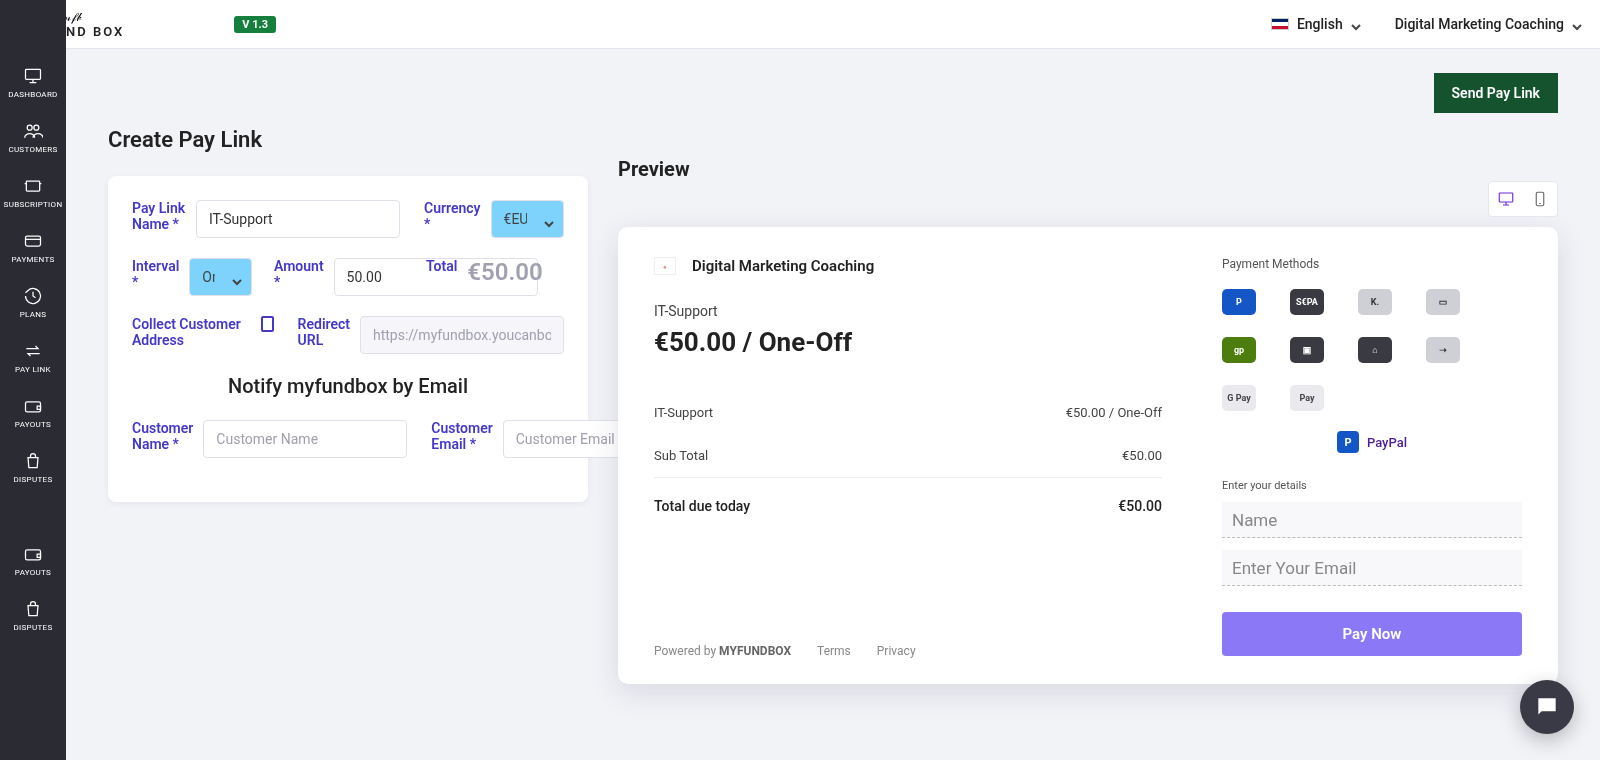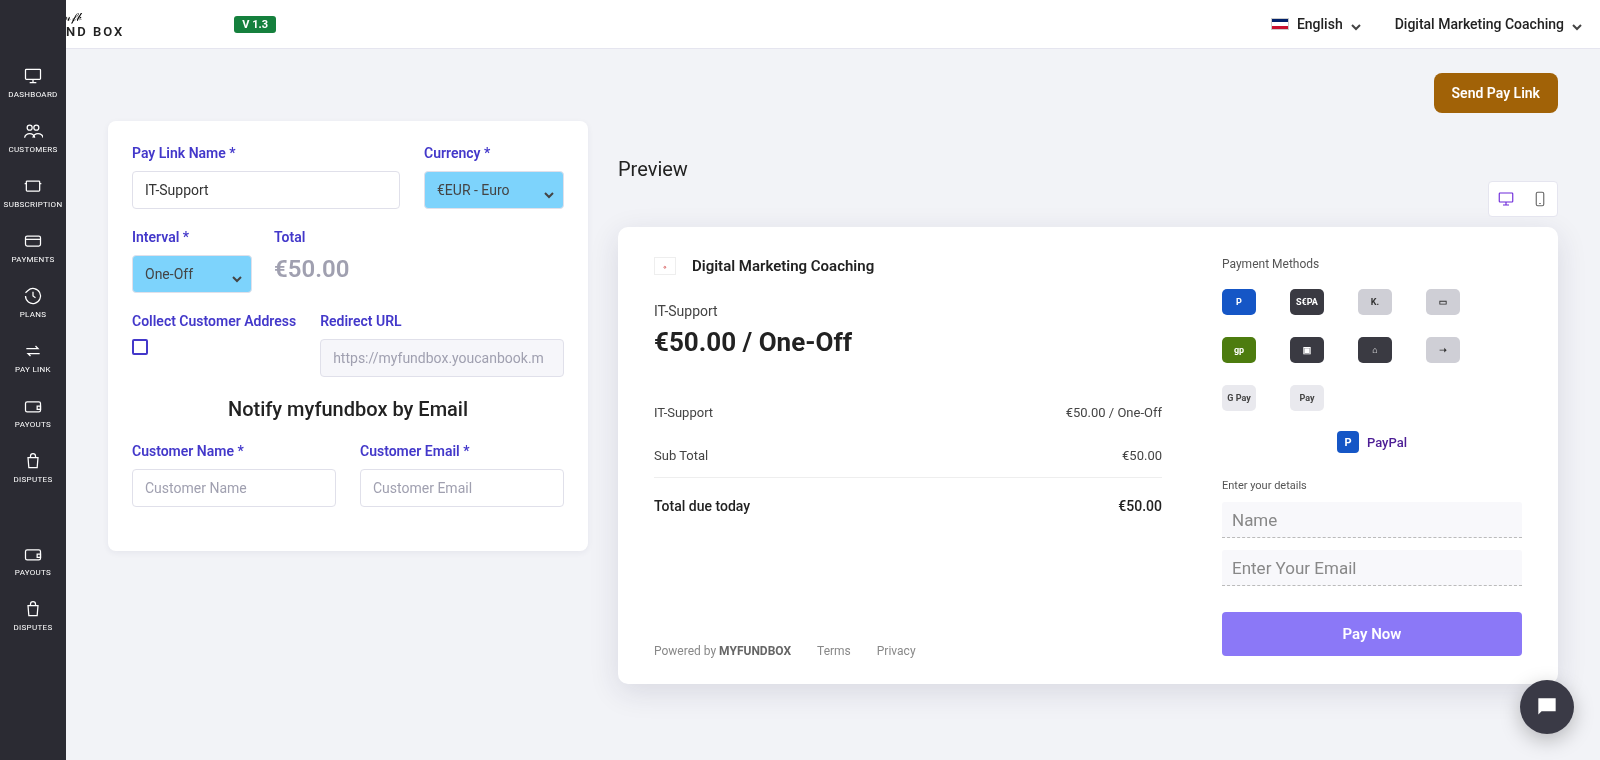--- a/index.html
+++ b/index.html
@@ -16,42 +16,42 @@
   .chev{width:10px;height:10px;display:inline-block}
   .chev svg{width:10px;height:10px;fill:none;stroke:#444;stroke-width:2}
   
   .sidebar{position:absolute;top:0;left:0;bottom:0;width:66px;background:#2b2b33;display:flex;flex-direction:column;align-items:center;padding-top:64px;gap:18px}
   .sb-item{display:flex;flex-direction:column;align-items:center;gap:4px;color:#fff;font-size:8px;letter-spacing:.3px;cursor:pointer;text-align:center;width:100%;padding:2px 0}
   .sb-item svg{width:20px;height:20px;fill:none;stroke:#fff;stroke-width:1.5}
   .sb-gap{height:20px}
   
   .main{position:absolute;left:66px;top:49px;right:0;bottom:0;padding:24px 42px 0 42px;overflow:auto}
   .send-btn-row{display:flex;justify-content:flex-end;margin-bottom:8px}
-  .send-btn{background:#a16207;color:#fff;border:none;border-radius:8px;padding:12px 18px;font-size:14px;font-weight:600;cursor:pointer}
+  .send-btn{background:#14532d;color:#fff;border:none;border-radius:0;padding:12px 18px;font-size:14px;font-weight:600;cursor:pointer}
   .cols{display:flex;gap:30px}
   .col-left{width:480px}
   .col-right{flex:1}
   h2.page-title{font-size:22px;font-weight:600;color:#222;margin:6px 0 24px 0}
   .card{background:#fff;border-radius:8px;padding:24px;box-shadow:0 2px 6px rgba(40,40,80,.06)}
   
   .form-row{display:flex;gap:24px;margin-bottom:20px}
   .form-row2{display:flex;gap:22px;margin-bottom:20px}
-  .field{display:flex;flex-direction:column;gap:10px}
+  .field{display:flex;flex-direction:row;gap:10px}
   .flabel{font-size:14px;font-weight:600;color:#4338ca}
   .fvalue-static{font-size:24px;font-weight:600;color:#a0a0b0}
   input.text,select.text{height:38px;border:1px solid #e0e0ea;border-radius:4px;padding:0 12px;font-size:14px;color:#333;background:#fff}
   input.text::placeholder{color:#a0a0b0}
   select.text{appearance:none;background:#7dd3fc;color:#444;padding-right:36px}
   .select-wrap{position:relative}
   .select-wrap .sel-chev{position:absolute;right:10px;top:50%;transform:translateY(-50%);pointer-events:none}
   .chk{width:16px;height:16px;border:2px solid #4338ca;border-radius:2px;cursor:pointer}
   .notify-h{font-size:20px;font-weight:500;text-align:center;margin:8px 0 22px 0;color:#222}
   
   .preview-head{display:flex;align-items:center;justify-content:space-between}
-  .preview-title{font-size:20px;font-weight:400;color:#222}
+  .preview-title{font-size:20px;font-weight:700;color:#222}
   .device-toggle{background:#fff;border:1px solid #e5e5ef;border-radius:4px;display:flex;margin-top:60px}
   .device-btn{width:34px;height:34px;display:flex;align-items:center;justify-content:center;cursor:pointer}
   .device-btn svg{width:18px;height:18px;fill:none;stroke:#666;stroke-width:1.5}
   .device-btn.active svg{stroke:#6d28d9}
   .preview-card{background:#fff;border-radius:10px;box-shadow:0 8px 30px rgba(30,30,70,.12);margin-top:10px;padding:30px 36px 26px 36px;display:flex;gap:60px}
   .pv-left{flex:1}
   .pv-right{width:300px}
   .brand-row{display:flex;align-items:center;gap:16px;margin-bottom:28px}
   .brand-logo{width:22px;height:18px;background:#fff;border:1px solid #eee;display:flex;align-items:center;justify-content:center;font-size:6px;color:#c33}
   .brand-name{font-size:15px;font-weight:600;color:#222}
@@ -182,20 +182,21 @@
 </div>
 
 <div class="main">
   <div class="send-btn-row">
     <button class="send-btn">Send Pay Link</button>
   </div>
 
   <div class="cols">
 
     <div class="col-left">
+      <h2 class="page-title">Create Pay Link</h2>
       <div class="card">
 
         <div class="form-row">
           <div class="field" style="flex:1">
             <span class="flabel">Pay Link Name *</span>
             <input class="text" value="IT-Support" style="">
           </div>
           <div class="field" style="width:140px">
             <span class="flabel">Currency *</span>
             <div class="select-wrap">
@@ -213,20 +214,24 @@
           <div class="field" style="width:120px">
             <span class="flabel">Interval *</span>
             <div class="select-wrap">
               <select class="text" style="width:100%">
                 <option>One-Off</option>
               </select>
               <span class="chev sel-chev"><svg viewBox="0 0 10 10">
                     <path d="M1 3l4 4 4-4"></path>
                   </svg></span>
             </div>
+          </div>
+          <div class="field" style="width:130px">
+            <span class="flabel">Amount *</span>
+            <input class="text" value="50.00" style="">
           </div>
           <div class="field" style="flex:1">
             <span class="flabel">Total</span>
             <span class="fvalue-static">€50.00</span>
           </div>
         </div>
 
         <div class="form-row" style="">
           <div class="field">
             <span class="flabel">Collect Customer Address</span>

